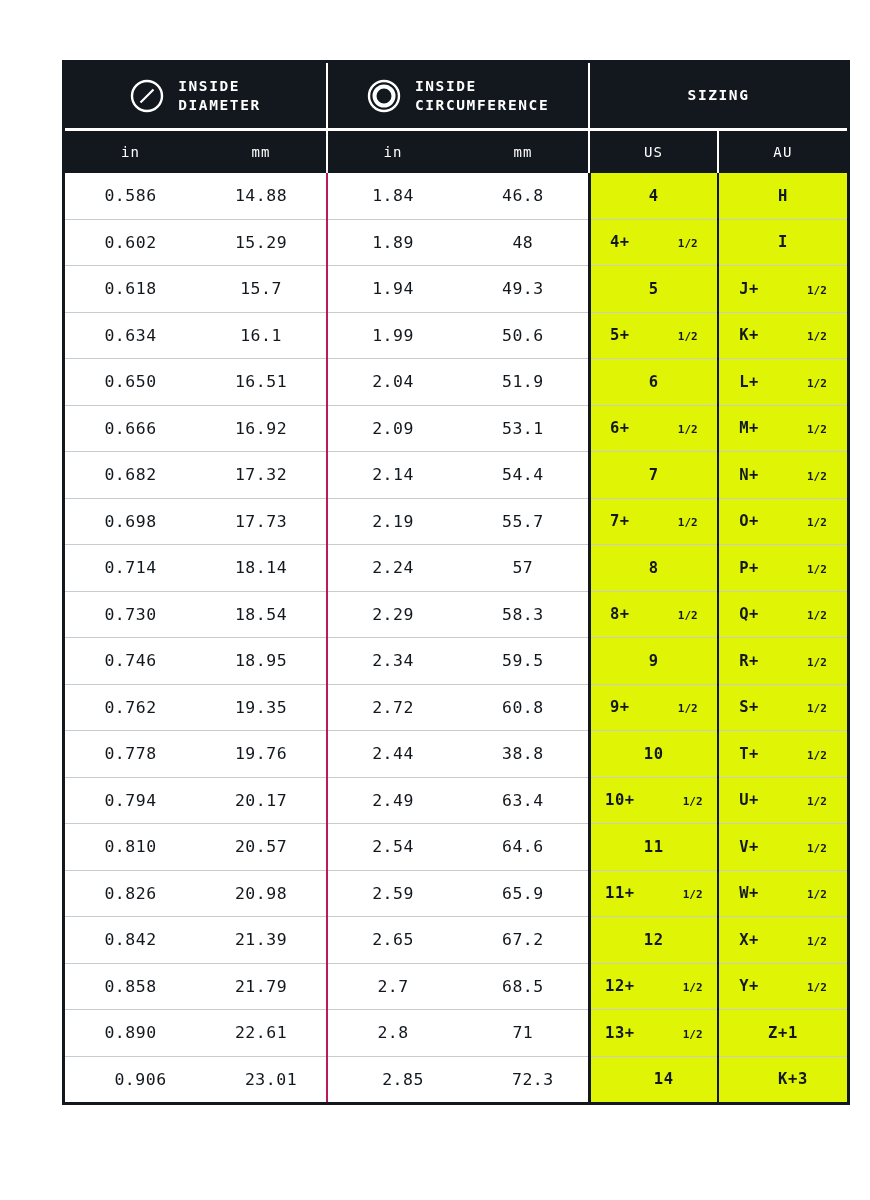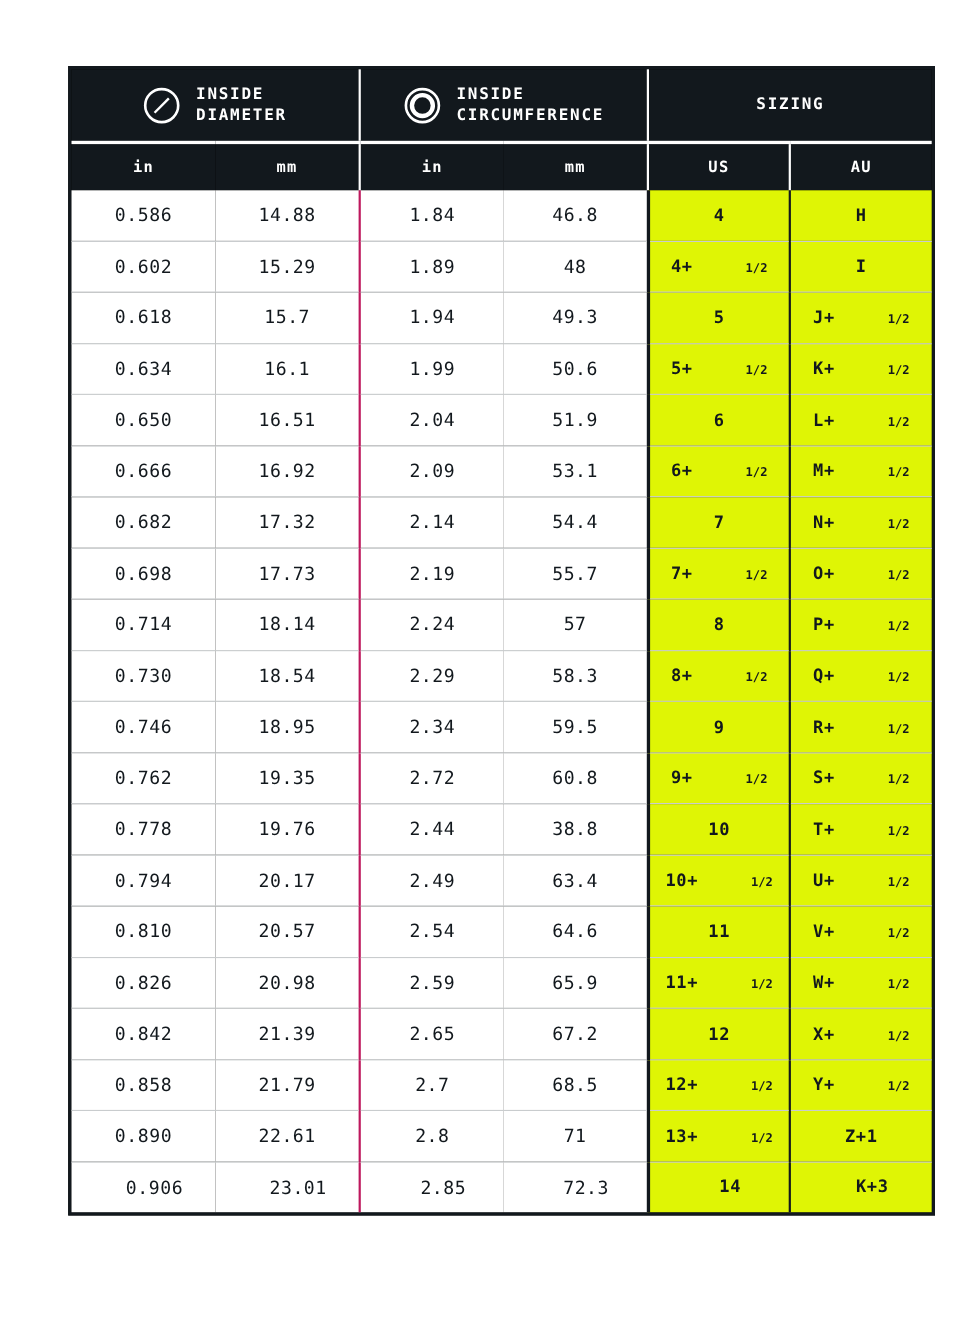--- a/index.html
+++ b/index.html
@@ -18,21 +18,21 @@
     width: 870px;
     height: 1200px;
     box-sizing: border-box;
     padding: 60px 62px 55px 62px;
     background: #ffffff;
   }
   .table-wrap {
     border: 3px solid #12181d;
     box-sizing: border-box;
     width: 788px;
-    background: #000000;
+    background: #86efac;
   }
   table.size-table {
     border-collapse: collapse;
     width: 100%;
     table-layout: fixed;
   }
   
   .hdr-group td {
     background: #12181d;
     color: #ffffff;
@@ -70,21 +70,21 @@
   }
   
   .hdr-sub td {
     background: #12181d;
     color: #ffffff;
     height: 42px;
     text-align: center;
     vertical-align: middle;
     font-family: "DejaVu Sans Mono", monospace;
     font-size: 14px;
-    font-weight: bold;
+    font-weight: normal;
     letter-spacing: 1.2px;
     padding: 0;
     border-top: 3px solid #ffffff;
   }
   .hdr-sub td.vline {
     border-left: 2px solid #ffffff;
   }
   
   tbody td {
     height: 45.5px;

